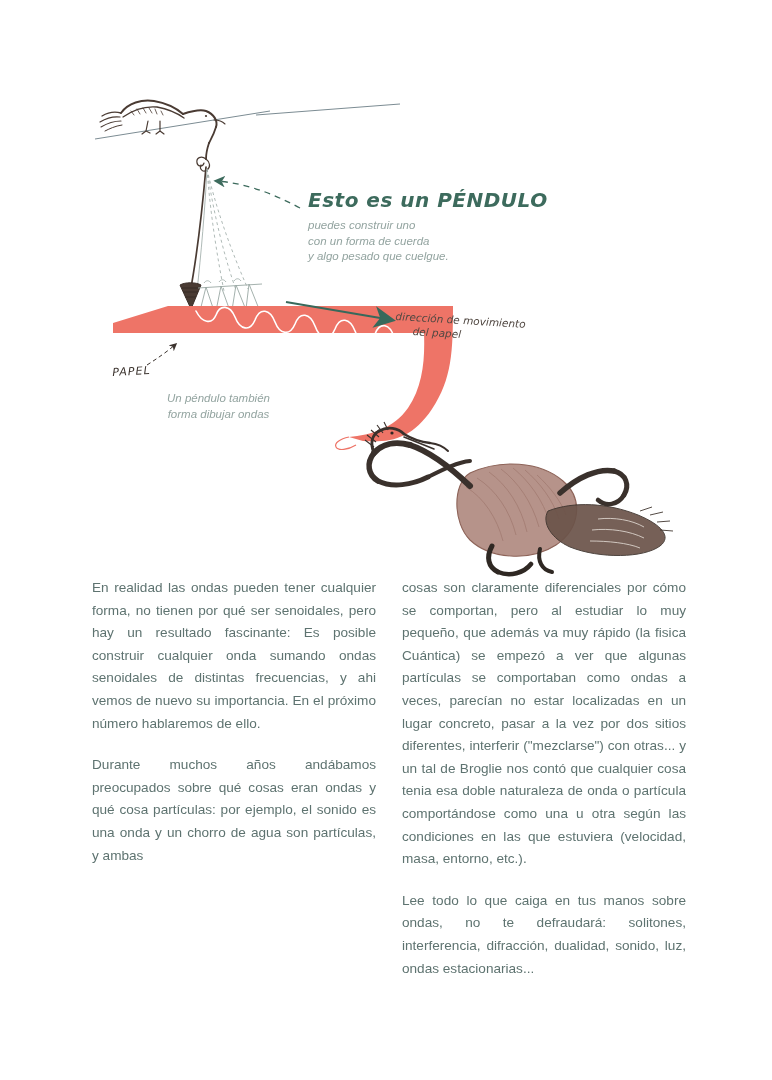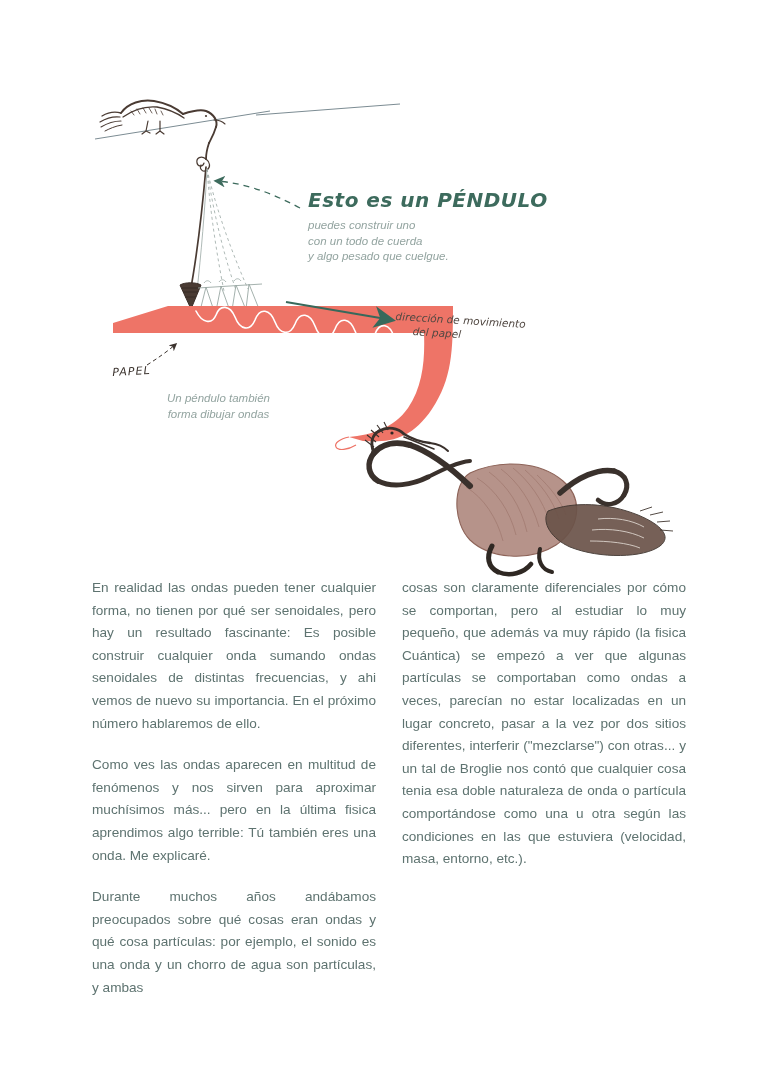--- a/index.html
+++ b/index.html
@@ -316,41 +316,41 @@
         <g stroke="#ee7467" stroke-width="1.2" fill="none">
           <path d="M349,396 C340,398 334,402 336,406 C338,410 348,409 356,404"></path>
         </g>
       </g>
     </svg>
 
     <div id="lbl-pendulo" class="handwrite-title">Esto es un PÉNDULO</div>
 
     <div id="cap-pendulo" class="annot-caption">
       <div>puedes construir uno</div>
-      <div>con un todo de cuerda</div>
+      <div>con un forma de cuerda</div>
       <div>y algo pesado que cuelgue.</div>
     </div>
 
     <div id="lbl-direccion" class="handwrite-small">
       <div>dirección de movimiento</div>
       <div style="margin-left:18px">del papel</div>
     </div>
 
     <div id="lbl-papel" class="handwrite-label">PAPEL</div>
 
     <div id="cap-ondas" class="annot-caption">
       <div>Un péndulo también</div>
       <div>forma dibujar ondas</div>
     </div>
   </div>
 
   <div id="body-text">
     <div class="col">
       <p>En realidad las ondas pueden tener cualquier forma, no tienen por qué ser senoidales, pero hay un resultado fascinante: Es posible construir cualquier onda sumando ondas senoidales de distintas frecuencias, y ahi vemos de nuevo su importancia. En el próximo número hablaremos de ello.</p>
-      <p>Como ves las ondas aparecen en multitud de fenómenos y nos sirven para aproximar muchísimos más... pero en la última fisica aprendimos algo terrible: Tú también eres una onda. Me explicaré.</p>
       <p>Durante muchos años andábamos preocupados sobre qué cosas eran ondas y qué cosa partículas: por ejemplo, el sonido es una onda y un chorro de agua son partículas, y ambas</p>
     </div>
     <div class="col">
       <p>cosas son claramente diferenciales por cómo se comportan, pero al estudiar lo muy pequeño, que además va muy rápido (la fisica Cuántica) se empezó a ver que algunas partículas se comportaban como ondas a veces, parecían no estar localizadas en un lugar concreto, pasar a la vez por dos sitios diferentes, interferir ("mezclarse") con otras... y un tal de Broglie nos contó que cualquier cosa tenia esa doble naturaleza de onda o partícula comportándose como una u otra según las condiciones en las que estuviera (velocidad, masa, entorno, etc.).</p>
+      <p>Lee todo lo que caiga en tus manos sobre ondas, no te defraudará: solitones, interferencia, difracción, dualidad, sonido, luz, ondas estacionarias...</p>
     </div>
   </div>
 
 </div>
 
 </body></html>

